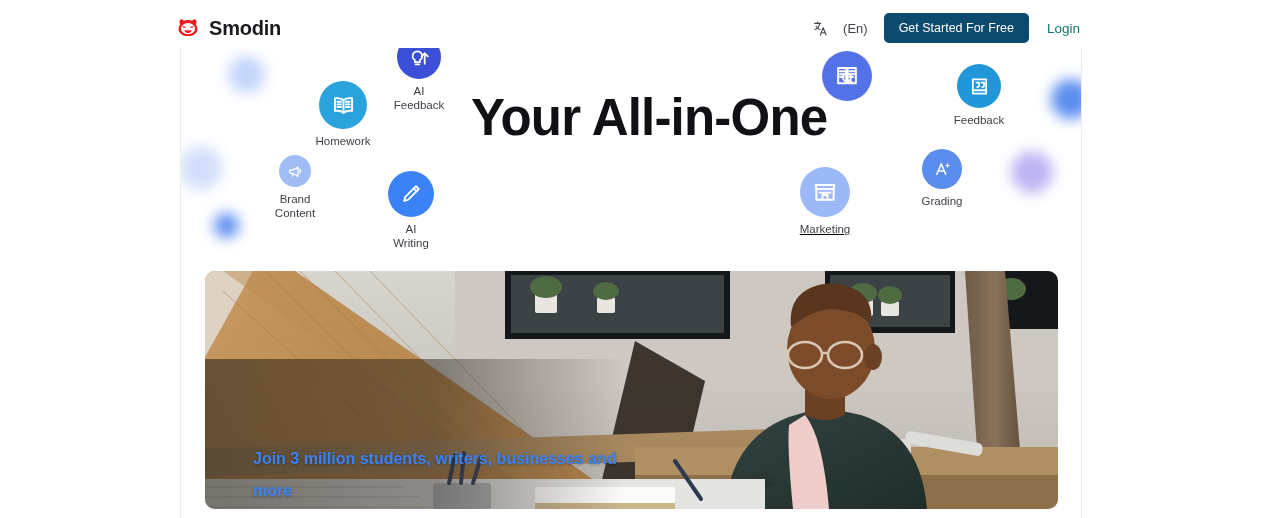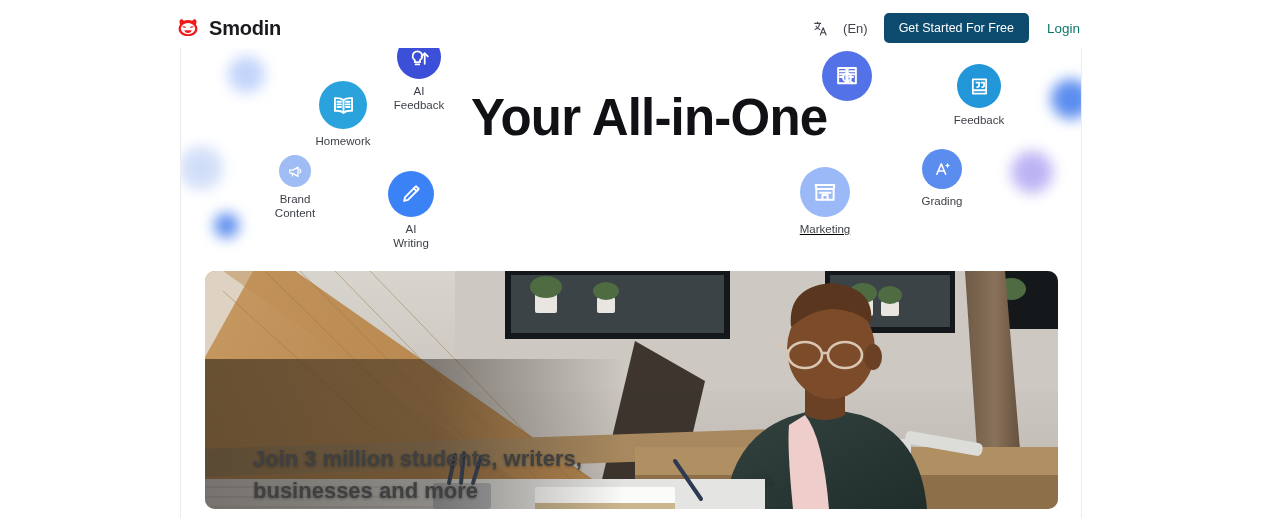--- a/index.html
+++ b/index.html
@@ -100,21 +100,21 @@
     border-radius: 10px; overflow: hidden;
   }
   .banner-photo { position: absolute; inset: 0; }
   .banner-overlay {
     position: absolute; left: 0; bottom: 0; width: 420px; height: 150px;
     background: linear-gradient(90deg, rgba(28,22,16,0.55) 0%, rgba(36,30,24,0.45) 55%, rgba(60,55,50,0.0) 100%);
     pointer-events: none;
   }
   .banner-text { position: absolute; left: 48px; top: 172px; width: 380px; z-index: 5; }
   .banner-title {
-    font-size: 22px; font-weight: 700; color: #404040; line-height: 32px;
+    font-size: 16px; font-weight: 700; color: #3b82f6; line-height: 32px;
     text-shadow: 0 1px 3px rgba(0,0,0,0.35);
   }
 </style>
 </head>
 <body>
 
 <div class="page">
 
   <div class="header">
     <div class="header-inner">

